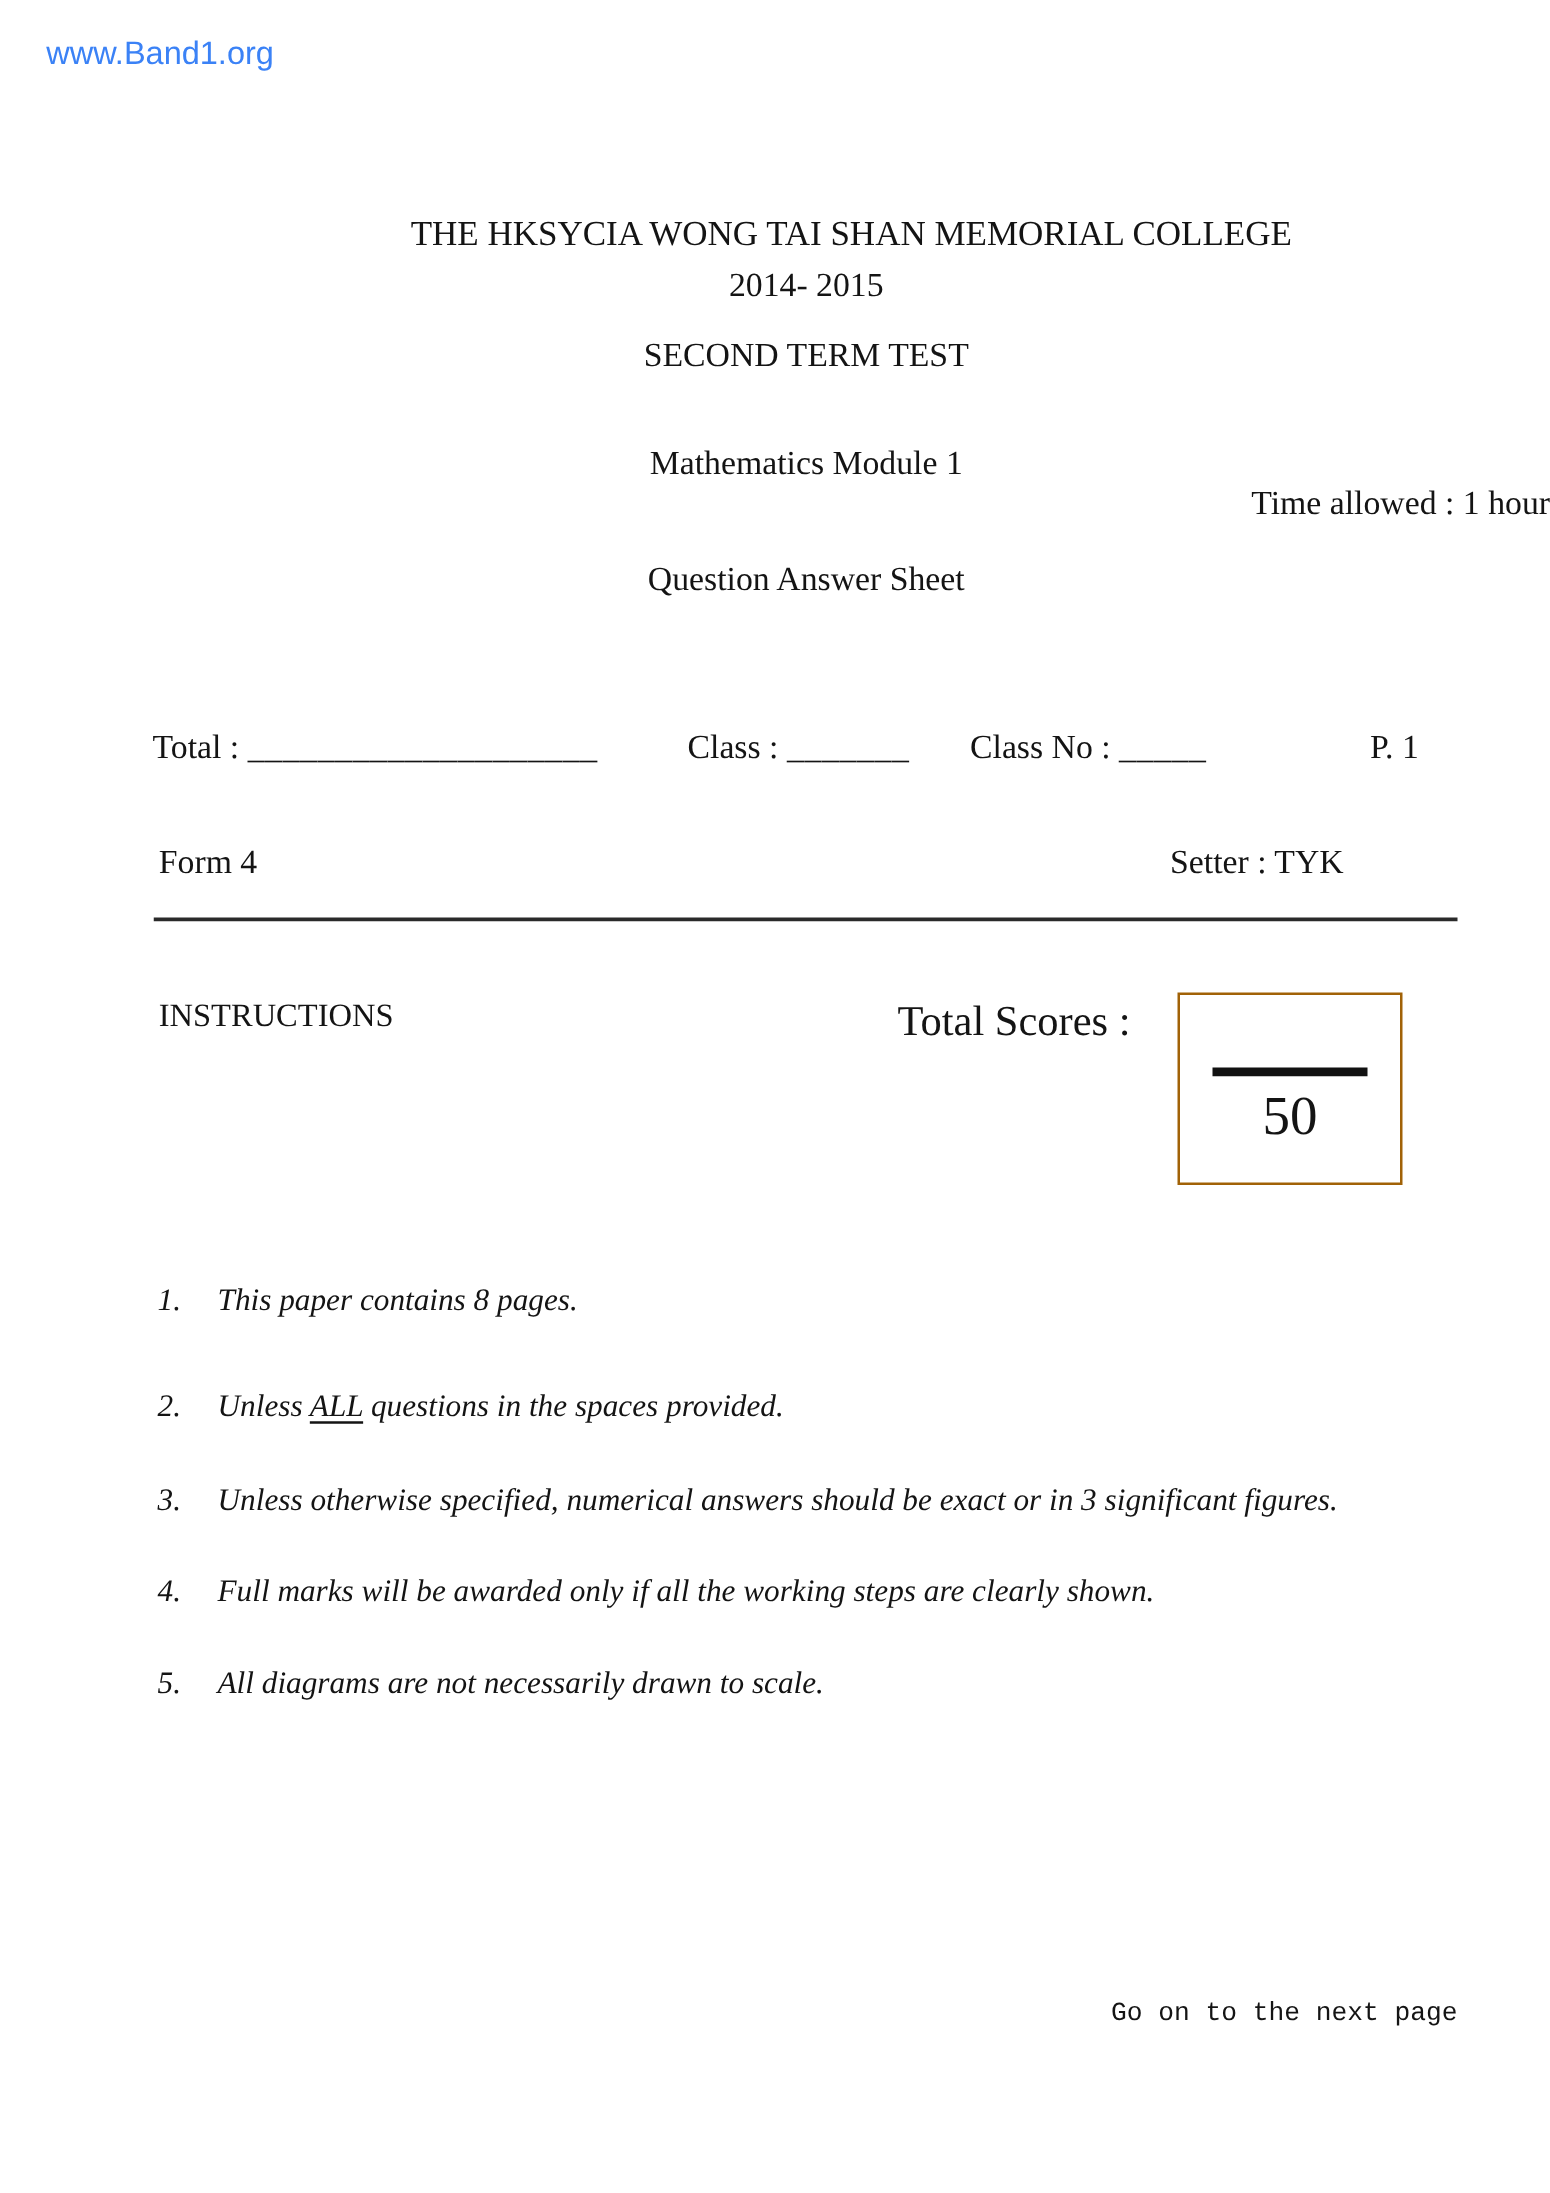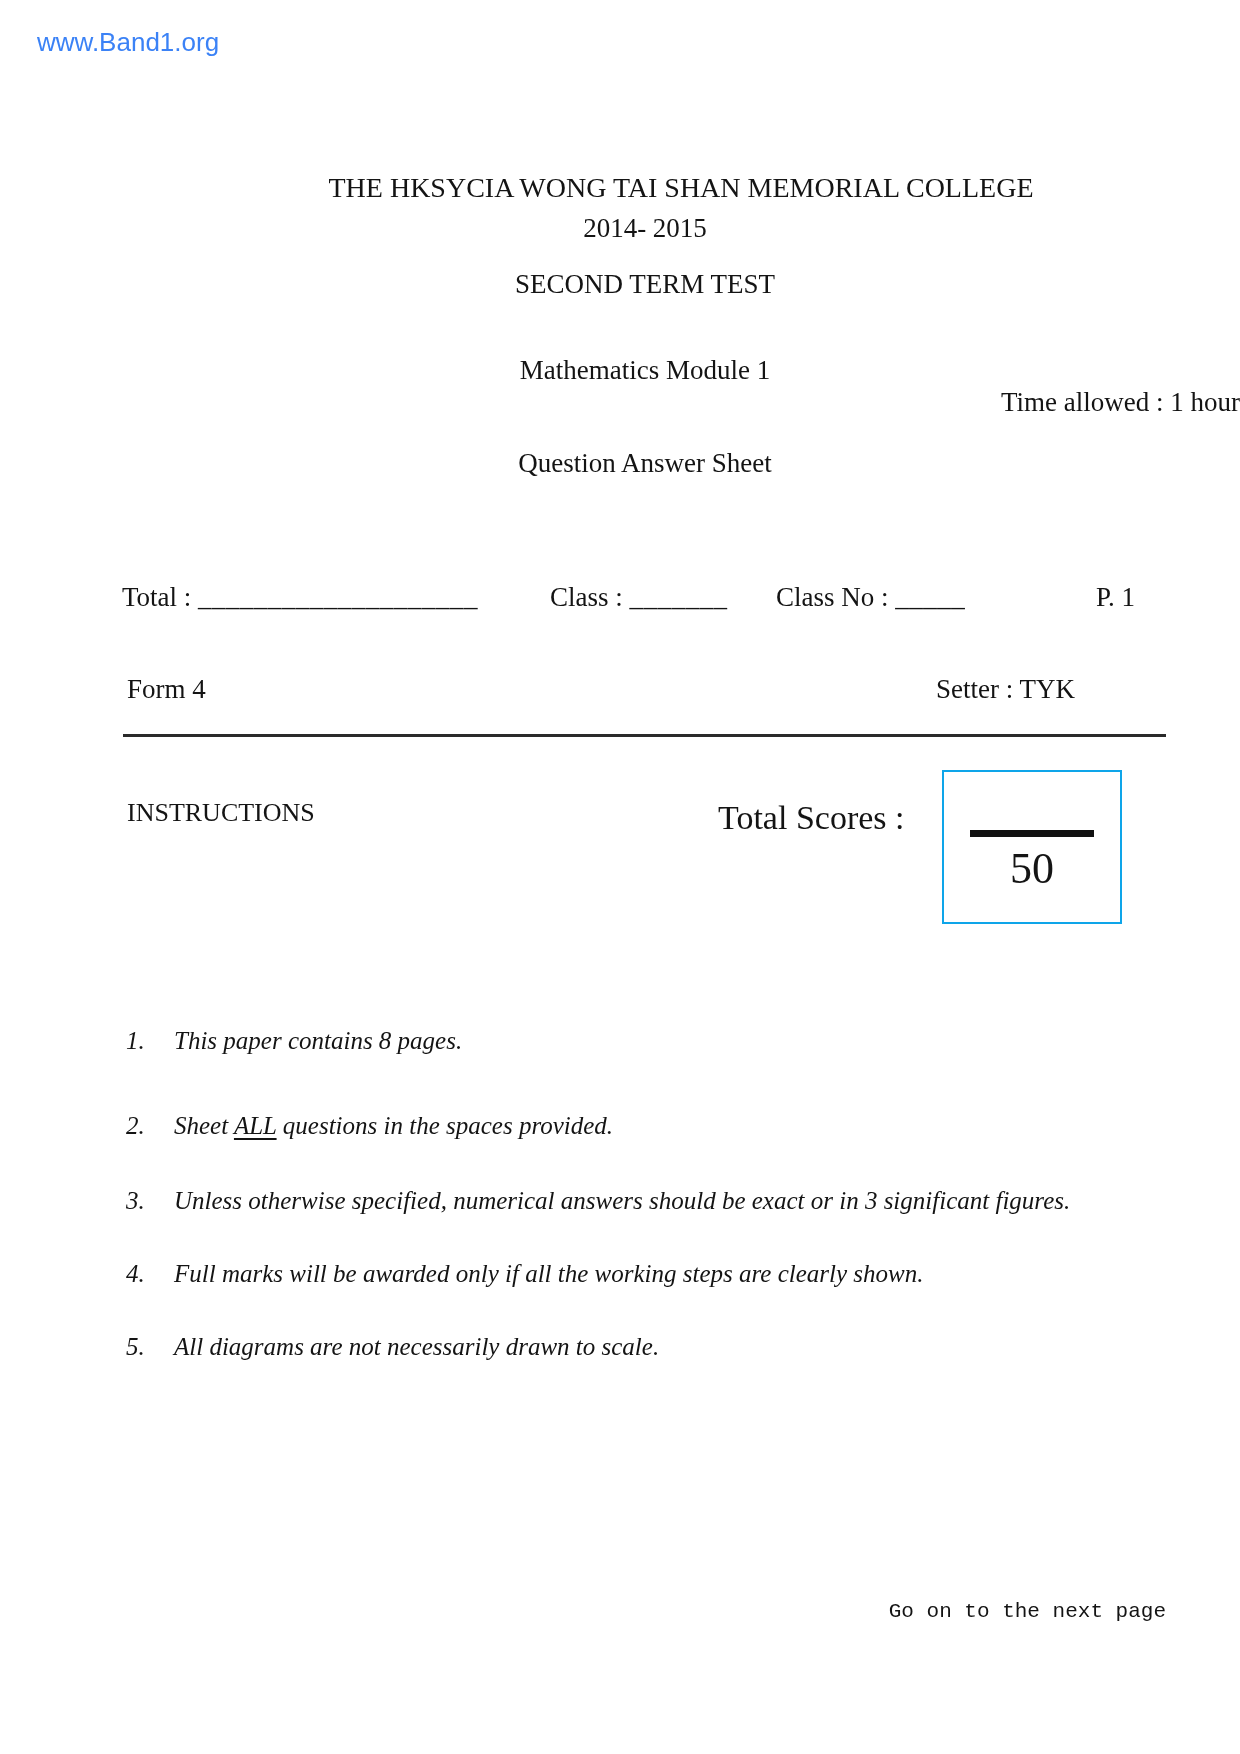--- a/index.html
+++ b/index.html
@@ -24,23 +24,23 @@
     font-size: 27px; line-height: 1.15;
   }
   .hline.school { font-size: 28px; }
   .abs { position: absolute; font-size: 27px; line-height: 1.15; white-space: pre; }
   .blank { white-space: pre; letter-spacing: 0.5px; }
   .divider {
     position: absolute; left: 123px; top: 734px;
     width: 1043px; height: 3px; background: #2a2a2a;
   }
   .score-box {
-    position: absolute; left: 942px; top: 770px;
+    position: absolute; left: 942px; top: 794px;
     width: 180px; height: 154px;
-    border: 2px solid #0ea5e9; box-sizing: border-box;
+    border: 2px solid #a16207; box-sizing: border-box;
     display: flex; flex-direction: column; align-items: center;
   }
   .score-line {
     width: 124px; height: 7px; background: #111111;
     margin-top: 58px;
   }
   .score-value {
     font-size: 44px; line-height: 1; margin-top: 10px;
   }
   .instr-item {
@@ -82,21 +82,21 @@
   <div class="abs" style="left:127px; top:798px; font-size:26px;">INSTRUCTIONS</div>
   <div class="abs" style="left:718px; top:798px; font-size:34px;">Total Scores :</div>
 
   <div class="score-box">
     <div class="score-line"></div>
     <div class="score-value">50</div>
   </div>
 
   <div class="instr-item" style="top:1026px;"><span class="instr-num">1.</span><span>This paper contains 8 pages.</span><span class="u"></span><span></span></div>
 
-  <div class="instr-item" style="top:1111px;"><span class="instr-num">2.</span><span>Sheet </span><span class="u">ALL</span><span> questions in the spaces provided.</span></div>
+  <div class="instr-item" style="top:1111px;"><span class="instr-num">2.</span><span>Unless </span><span class="u">ALL</span><span> questions in the spaces provided.</span></div>
 
   <div class="instr-item" style="top:1186px;"><span class="instr-num">3.</span><span>Unless otherwise specified, numerical answers should be exact or in 3 significant figures.</span><span class="u"></span><span></span></div>
 
   <div class="instr-item" style="top:1259px;"><span class="instr-num">4.</span><span>Full marks will be awarded only if all the working steps are clearly shown.</span><span class="u"></span><span></span></div>
 
   <div class="instr-item" style="top:1332px;"><span class="instr-num">5.</span><span>All diagrams are not necessarily drawn to scale.</span><span class="u"></span><span></span></div>
 
   <div class="footer-note">Go on to the next page</div>
 
 </div>

